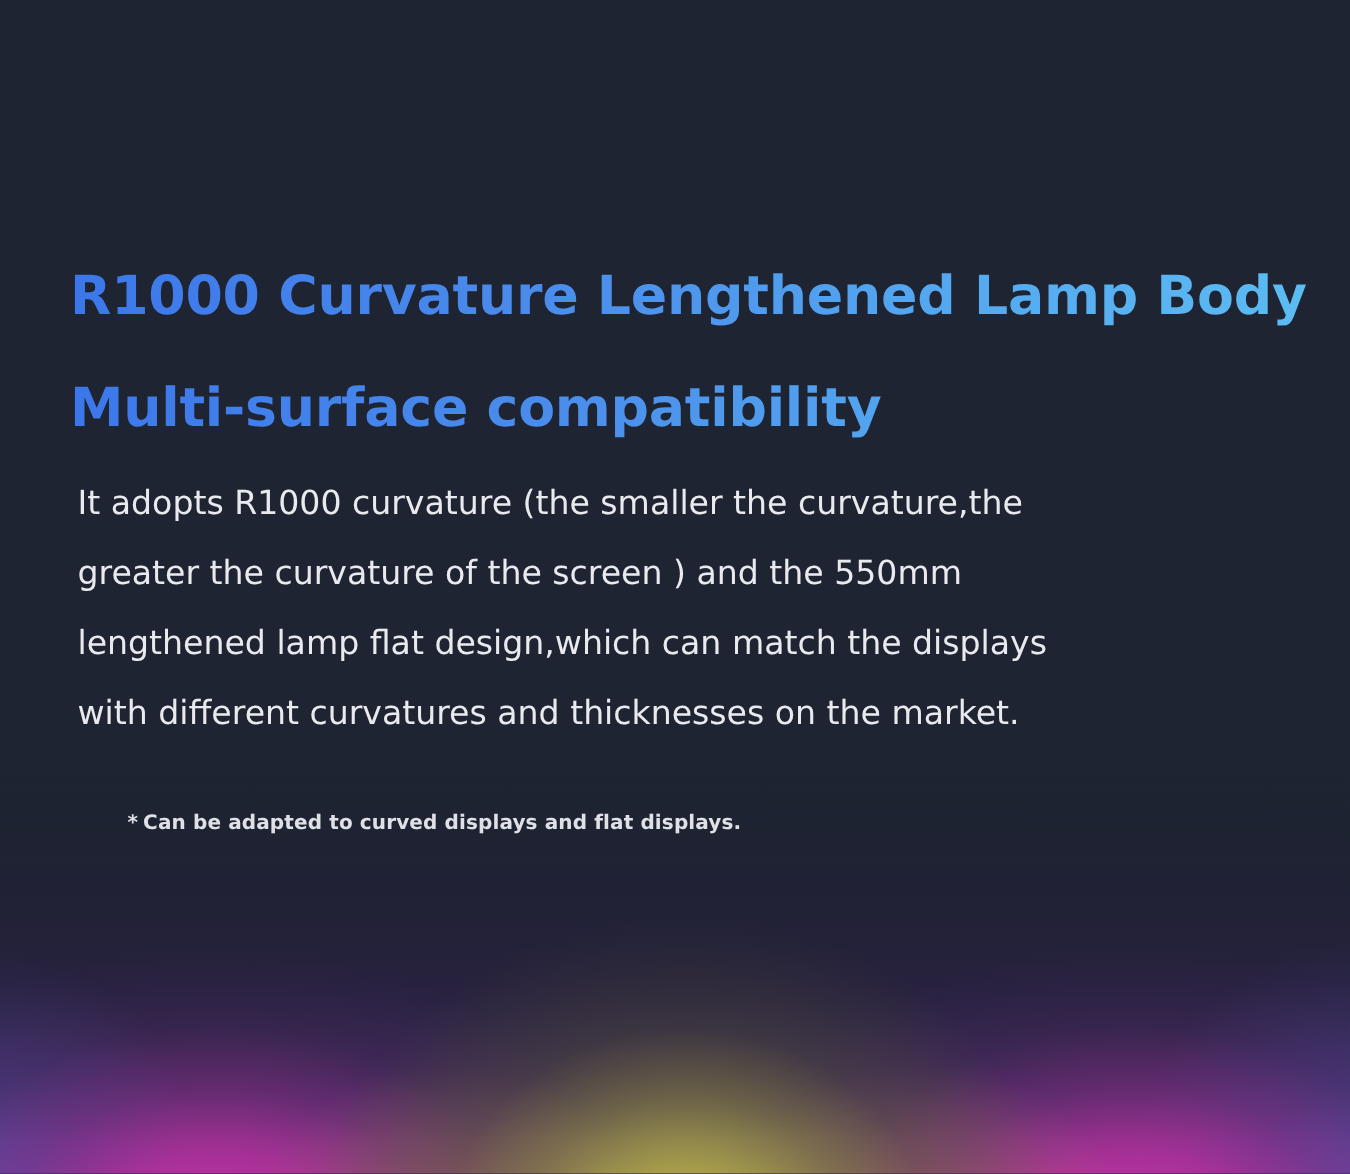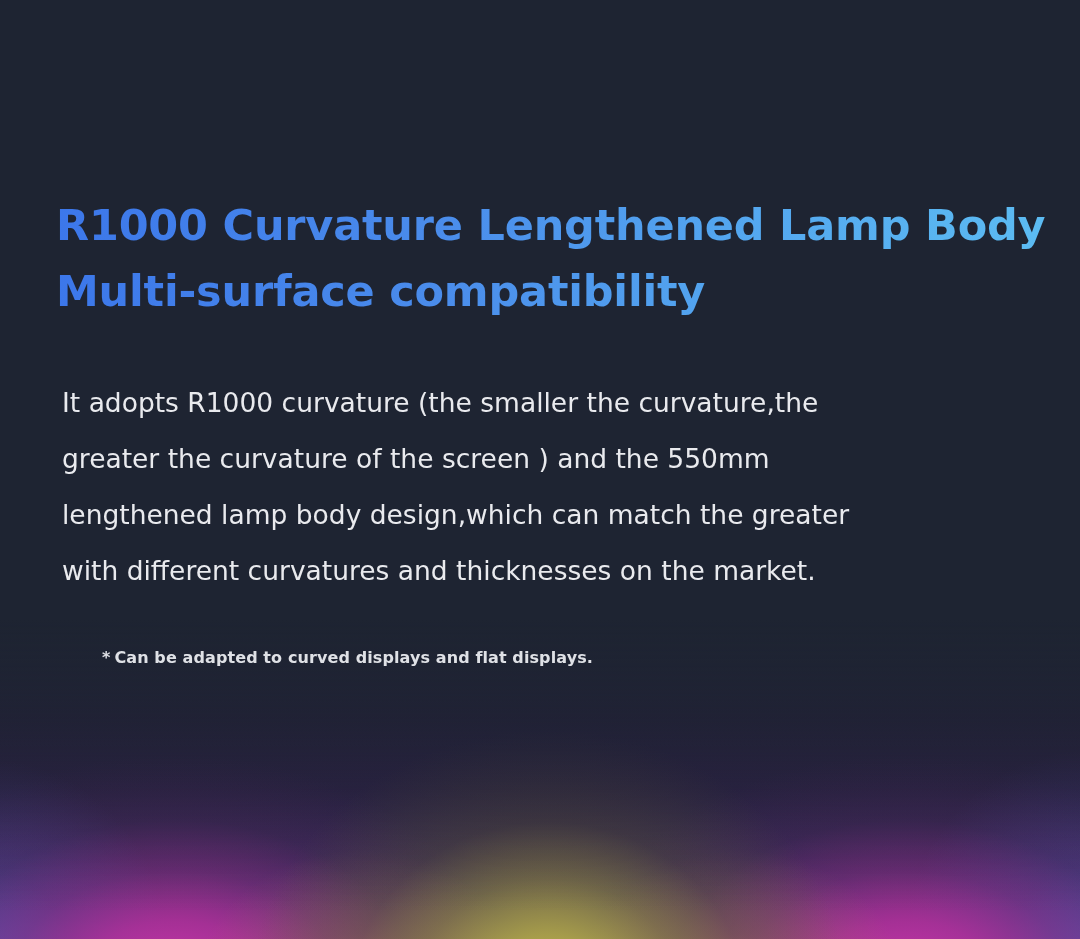--- a/index.html
+++ b/index.html
@@ -114,21 +114,21 @@
     z-index: 5;
   }
 
   .headline {
     position: absolute;
     left: 56px;
     top: 163px;
     width: 1000px;
     font-size: 43px;
     font-weight: bold;
-    line-height: 66px;
+    line-height: 90px;
     letter-spacing: -0.2px;
     background-image: linear-gradient(to right, #3c77ea 0%, #4a8ceb 38%, #53a5ef 66%, #5cbcf2 100%);
     -webkit-background-clip: text;
     background-clip: text;
     color: transparent;
     -webkit-text-fill-color: transparent;
     white-space: pre-line;
   }
 
   .body-copy {
@@ -172,21 +172,21 @@
   <div class="bg-layer glow-olive"></div>
   <div class="bg-layer glow-veil"></div>
 
   <div class="content">
 
     <h1 class="headline">R1000 Curvature Lengthened Lamp Body
 Multi-surface compatibility</h1>
 
     <p class="body-copy">It adopts R1000 curvature (the smaller the curvature,the
 greater the curvature of the screen ) and the 550mm
-lengthened lamp body design,which can match the greater
+lengthened lamp flat design,which can match the displays
 with different curvatures and thicknesses on the market.</p>
 
     <p class="footnote">
       <span class="star">*</span><span>Can be adapted to curved displays and flat displays.</span>
     </p>
 
   </div>
 </div>
 
 </body></html>

